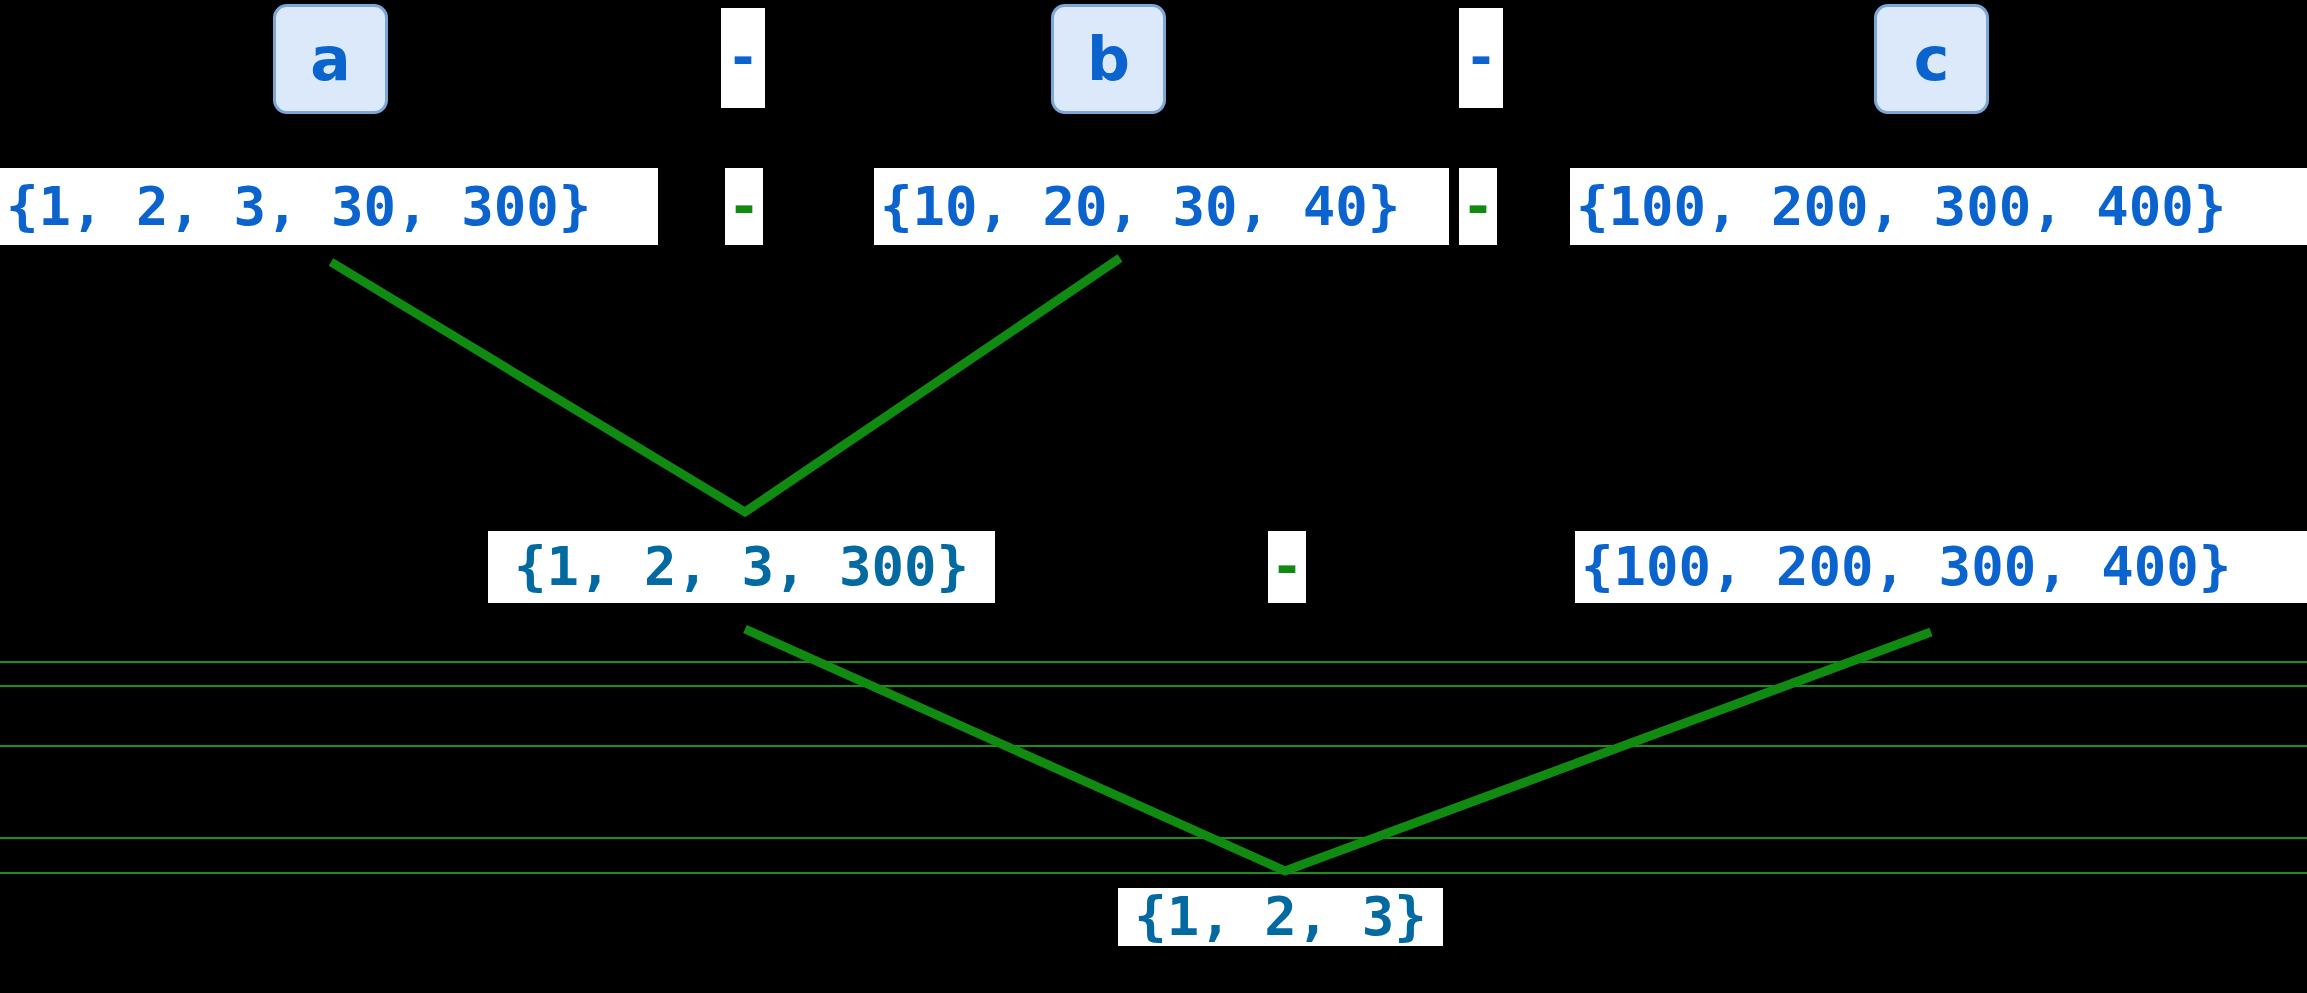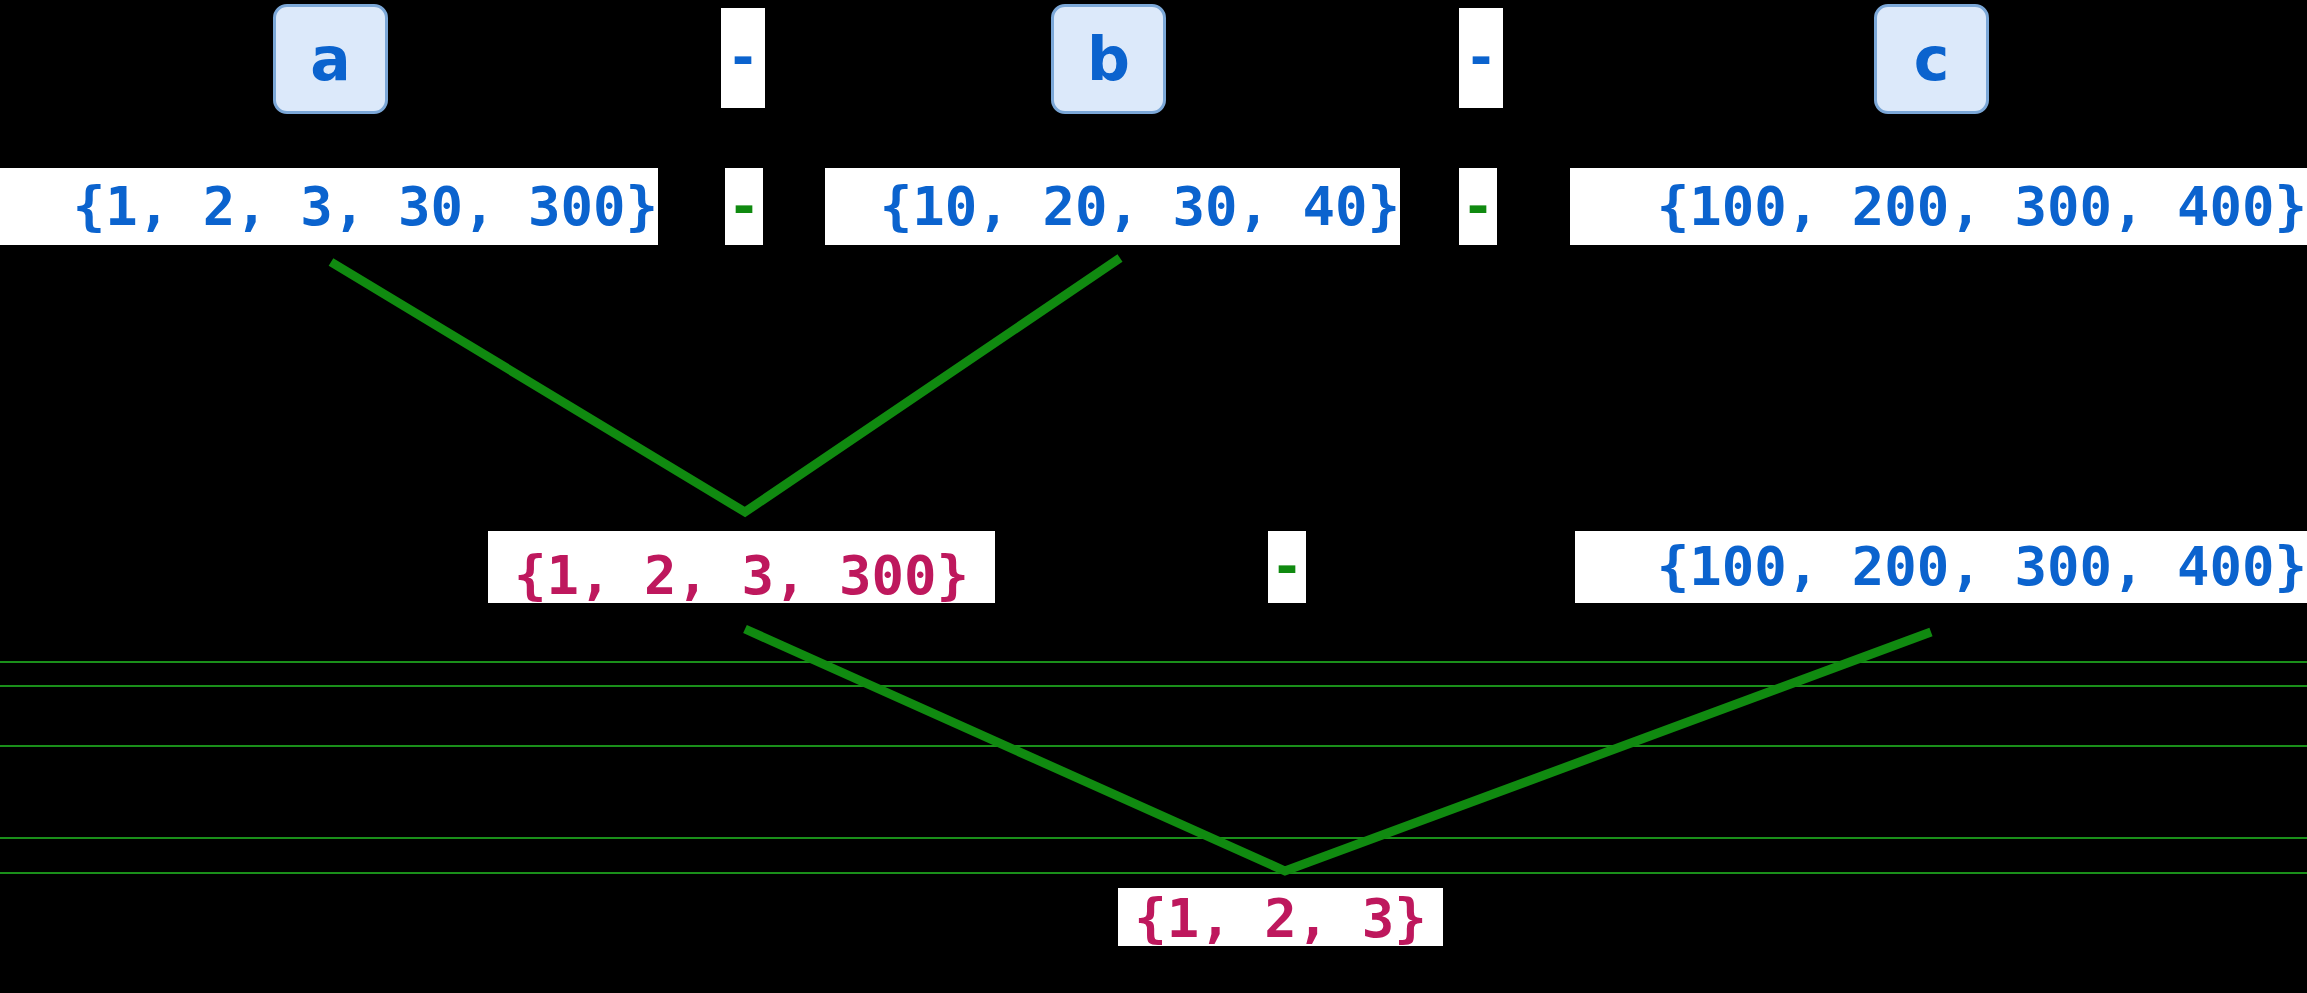--- a/index.html
+++ b/index.html
@@ -71,22 +71,22 @@
     align-items: center;
     font-family: "DejaVu Sans Mono", monospace;
     font-weight: bold;
     font-size: 54px;
     line-height: 1;
     white-space: pre;
     letter-spacing: 0px;
     overflow: hidden;
   }
   .val-blue { color: #0b63ce; }
-  .val-green { color: #be185d; align-items: flex-end; }
-  .align-left   { justify-content: flex-end; padding-left: 6px; }
+  .val-green { color: #0369a1; }
+  .align-left   { justify-content: flex-start; padding-left: 6px; }
   .align-center { justify-content: center; }
 </style>
 </head>
 <body>
 
 <div id="stage">
 
   <svg id="wires" viewBox="0 0 2307 993" xmlns="http://www.w3.org/2000/svg">
     <g id="scanline-group">
         <line x1="0" x2="2307" y1="662" y2="662" stroke="#1a8f1a" stroke-width="2"></line>
@@ -122,21 +122,21 @@
   </div>
 
   <div class="val-cell val-blue align-left" style="left:0px; top:168px; width:658px; height:77px;">
     <span>{1, 2, 3, 30, 300}</span>
   </div>
 
   <div class="op-tile op-green" style="left:725px; top:168px; width:38px; height:77px; font-size:54px;">
     <span>-</span>
   </div>
 
-  <div class="val-cell val-blue align-left" style="left:825px; top:168px; width:575px; height:77px;">
+  <div class="val-cell val-blue align-left" style="left:874px; top:168px; width:575px; height:77px;">
     <span>{10, 20, 30, 40}</span>
   </div>
 
   <div class="op-tile op-green" style="left:1459px; top:168px; width:38px; height:77px; font-size:54px;">
     <span>-</span>
   </div>
 
   <div class="val-cell val-blue align-left" style="left:1570px; top:168px; width:737px; height:77px;">
     <span>{100, 200, 300, 400}</span>
   </div>

